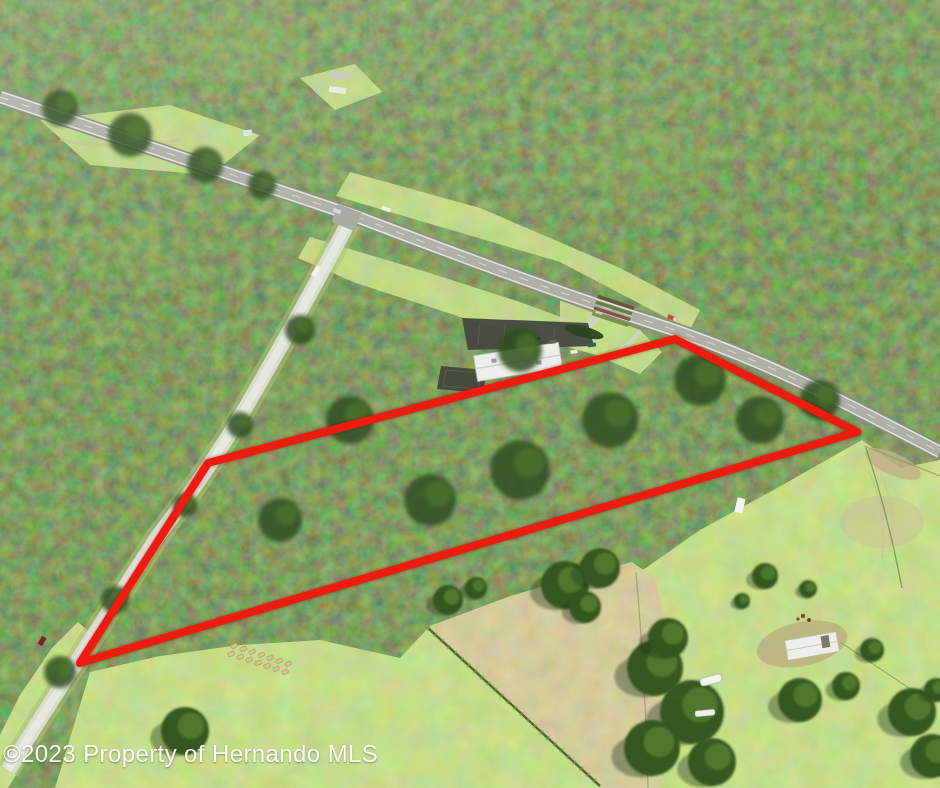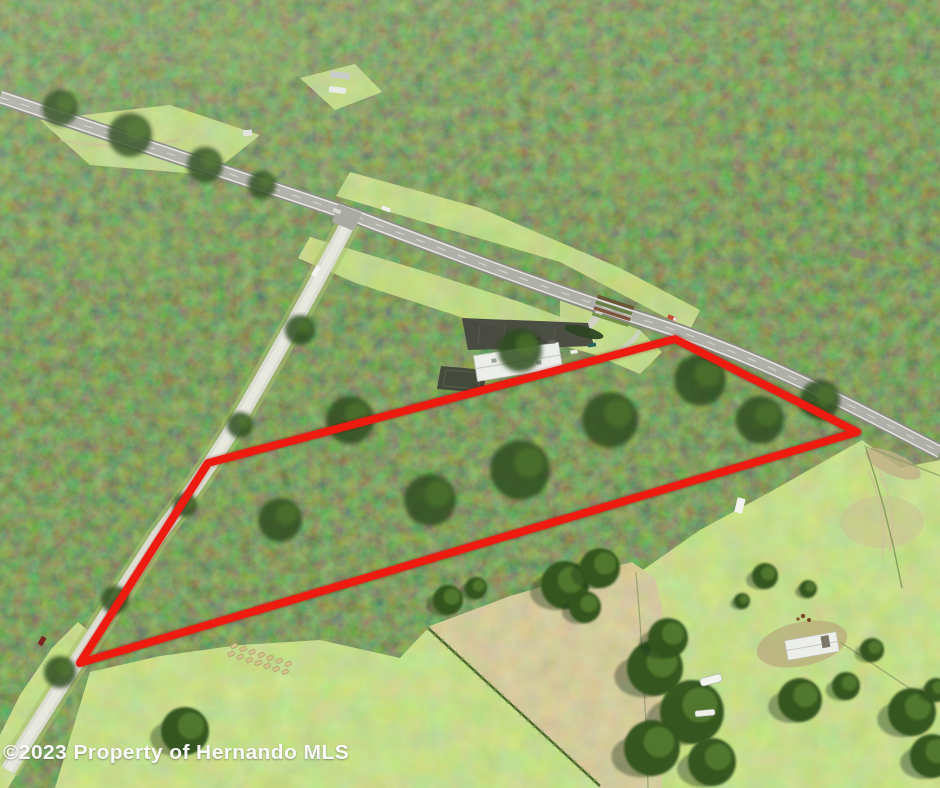--- a/index.html
+++ b/index.html
@@ -3,21 +3,21 @@
 <meta charset="utf-8">
 <style>
   html,body{margin:0;padding:0;background:#222;}
   .stage{
     position:relative;width:940px;height:788px;overflow:hidden;
     font-family:"Liberation Sans", sans-serif;
   }
   .stage svg{position:absolute;inset:0;display:block;}
   .watermark{
     position:absolute;left:3px;top:740px;
-    font-size:21px;letter-spacing:.4px;font-weight:700;
+    font-size:24px;letter-spacing:.4px;font-weight:400;
     color:rgba(255,255,255,.95);
     text-shadow:0 1px 2px rgba(40,50,30,.45);
     white-space:nowrap;user-select:none;
   }
 </style>
 </head>
 <body>
 
 <div class="stage">
 <svg width="940" height="788" viewBox="0 0 940 788">

